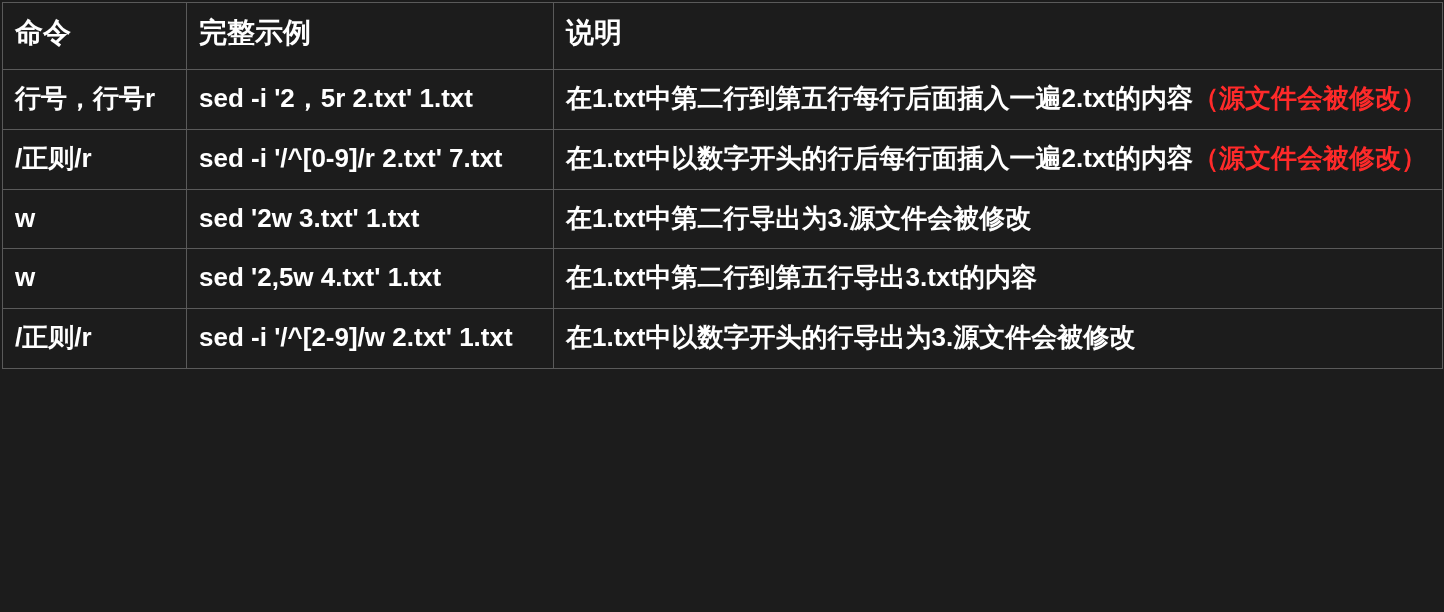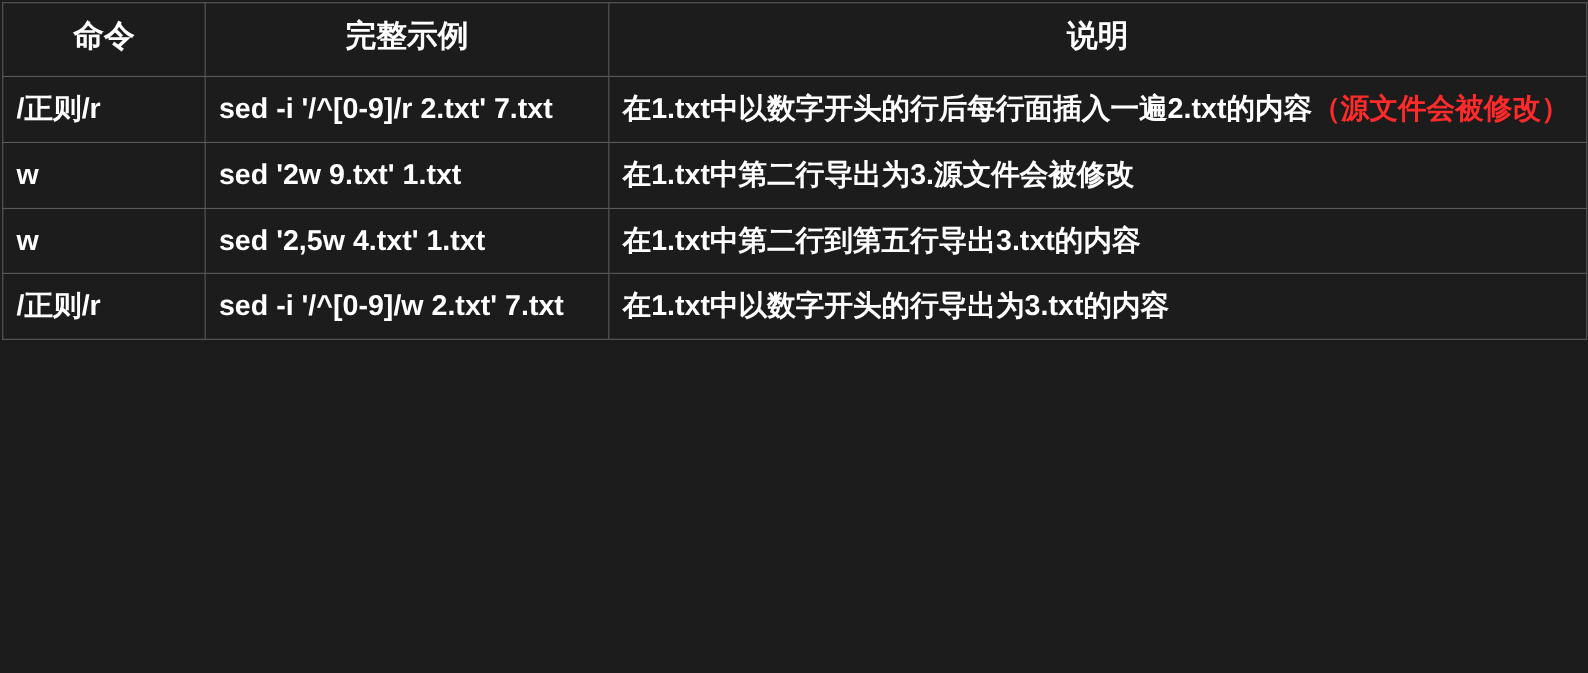--- a/index.html
+++ b/index.html
@@ -34,21 +34,21 @@
   table.sed-table td {
     border: 1px solid #5a5a5a;
     vertical-align: top;
     padding: 10px 12px 12px 12px;
     font-size: 26px;
     line-height: 1.42;
     font-weight: bold;
     word-break: break-word;
   }
   table.sed-table thead th {
-    text-align: center;
+    text-align: left;
     font-size: 28px;
     padding-bottom: 16px;
     background: #1c1c1c;
   }
   table.sed-table tbody td {
     text-align: left;
   }
   .hl-red {
     color: #ff2a2a;
   }
@@ -68,34 +68,39 @@
     </colgroup>
     <thead>
       <tr>
         <th>命令</th>
         <th>完整示例</th>
         <th>说明</th>
       </tr>
     </thead>
     <tbody>
       <tr>
+        <td class="cmd-cell">行号，行号r</td>
+        <td class="example-cell">sed -i '2，5r 2.txt' 1.txt</td>
+        <td class="desc-cell"><span>在1.txt中第二行到第五行每行后面插入一遍2.txt的内容</span><span class="hl-red">（源文件会被修改）</span></td>
+      </tr>
+      <tr>
         <td class="cmd-cell">/正则/r</td>
         <td class="example-cell">sed -i '/^[0-9]/r 2.txt' 7.txt</td>
         <td class="desc-cell"><span>在1.txt中以数字开头的行后每行面插入一遍2.txt的内容</span><span class="hl-red">（源文件会被修改）</span></td>
       </tr>
       <tr>
         <td class="cmd-cell">w</td>
-        <td class="example-cell">sed '2w 9.txt' 1.txt</td>
+        <td class="example-cell">sed '2w 3.txt' 1.txt</td>
         <td class="desc-cell"><span>在1.txt中第二行导出为3.源文件会被修改</span><span class="hl-red"></span></td>
       </tr>
       <tr>
         <td class="cmd-cell">w</td>
         <td class="example-cell">sed '2,5w 4.txt' 1.txt</td>
         <td class="desc-cell"><span>在1.txt中第二行到第五行导出3.txt的内容</span><span class="hl-red"></span></td>
       </tr>
       <tr>
         <td class="cmd-cell">/正则/r</td>
-        <td class="example-cell">sed -i '/^[0-9]/w 2.txt' 7.txt</td>
-        <td class="desc-cell"><span>在1.txt中以数字开头的行导出为3.txt的内容</span><span class="hl-red"></span></td>
+        <td class="example-cell">sed -i '/^[2-9]/w 2.txt' 1.txt</td>
+        <td class="desc-cell"><span>在1.txt中以数字开头的行导出为3.源文件会被修改</span><span class="hl-red"></span></td>
       </tr>
     </tbody>
   </table>
 </div>
 
 </body></html>

